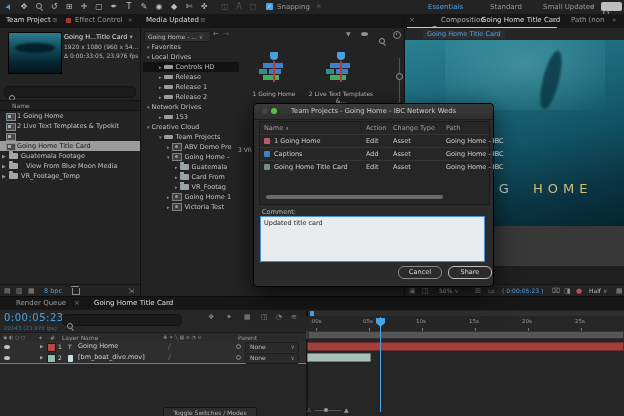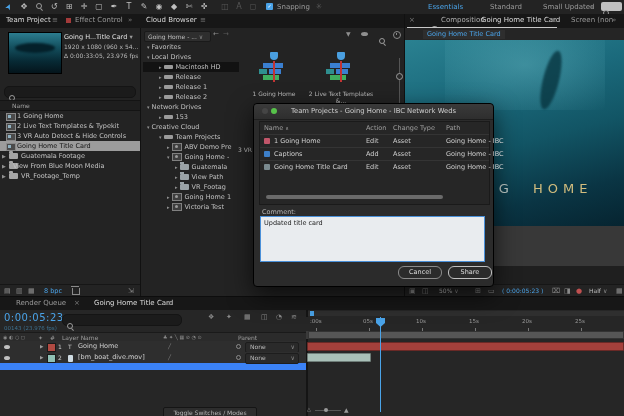--- a/index.html
+++ b/index.html
@@ -95,21 +95,21 @@
   #dlgscroll{position:absolute;left:6px;top:73px;width:177px;height:4px;background:#6a6a6a;border-radius:2px;}
   #commentlbl{left:8px;top:104px;font-size:6.5px;color:#b5b5b5;}
   #commentbox{left:6px;top:112px;width:225px;height:46px;background:#e9ecef;border:1px solid #4a90d9;font-size:6.5px;color:#1c1c1c;padding:2px 3px;box-sizing:border-box;font-family:"DejaVu Sans","Liberation Sans",sans-serif;resize:none;line-height:8px;}
   .dbtn{position:absolute;top:162px;width:42px;height:11px;border-radius:6px;background:#2b2b2b;font-size:6.5px;color:#dcdcdc;text-align:center;line-height:11px;}
   
   #rqtabs{left:0;top:296px;width:624px;height:14px;background:#171717;border-top:1px solid #0d0d0d;}
   #timeline{left:0;top:310px;width:624px;height:106px;background:#262626;}
   #tl-timecode{left:4px;top:2px;font-size:10px;color:#4aa3e8;letter-spacing:.5px;}
   #tl-frames{left:4px;top:15px;font-size:5.5px;color:#3d6f8e;}
   #tl-hdr{left:0;top:22px;width:306px;height:9px;background:#2b2b2b;border-top:1px solid #1a1a1a;border-bottom:1px solid #1a1a1a;font-size:6px;color:#9f9f9f;line-height:9px;}
-  .tl-row{position:absolute;left:0;width:306px;height:11px;background:#2e2e2e;border-bottom:7px solid #3b82f6;font-size:6.5px;line-height:11px;color:#d0d0d0;}
+  .tl-row{position:absolute;left:0;width:306px;height:11px;background:#2e2e2e;border-bottom:1px solid #3b82f6;font-size:6.5px;line-height:11px;color:#d0d0d0;}
   .lswatch{position:absolute;left:47px;top:2px;width:7px;height:7px;border:1px solid #1a1a1a;}
   .nonebox{position:absolute;left:245px;top:1px;width:52px;height:9px;background:#2a2a2a;border:1px solid #1d1d1d;border-radius:2px;font-size:6px;line-height:8px;color:#bdbdbd;}
   .eye{position:absolute;left:4px;top:4px;width:6px;height:4px;background:#c0c0c0;border-radius:50%;}
   .file-ico{position:absolute;left:68px;top:2.5px;width:5px;height:7px;background:#cfdbe2;border-radius:1px;}
   #ruler{left:306px;top:7px;width:318px;height:14px;background:#262626;border-bottom:1px solid #1a1a1a;}
   .tick{position:absolute;top:1px;font-size:5.5px;color:#9a9a9a;}
   .tickmark{position:absolute;bottom:0;width:1px;height:3px;background:#777;}
   #workarea{left:306px;top:21px;width:318px;height:8px;background:#3a3a3a;}
   #workarea .wa{position:absolute;left:2px;top:0;width:316px;height:8px;background:#565656;border:1px solid #333;box-sizing:border-box;}
   .lbar{position:absolute;height:9px;border-radius:1px;}
@@ -154,21 +154,21 @@
     <span class="chev abs" style="left:590px;top:0;line-height:14px;">»</span>
     <span class="abs" style="left:601px;top:2px;width:21px;height:9px;background:#bfbfbf;border-radius:2px;"><span class="mag" style="margin:1px 0 0 2px;"></span></span>
   </div>
 
   <div class="abs tabbar" style="left:0;top:14px;width:404px;height:14px;">
     <span class="tablabel active abs txt" style="left:6px">Team Project</span>
     <span class="hamb abs" style="left:52px;top:0;line-height:13px;">≡</span>
     <span class="abs" style="left:66px;top:4px;width:5px;height:5px;background:#a33a3a;"></span>
     <span class="tablabel abs txt" style="left:75px">Effect Control</span>
     <span class="chev abs" style="left:128px;top:0;line-height:13px;">»</span>
-    <span class="tablabel active abs txt" style="left:146px">Cloud Browser</span>
+    <span class="tablabel active abs txt" style="left:146px">Media Updated</span>
     <span class="hamb abs" style="left:200px;top:0;line-height:13px;">≡</span>
   </div>
 
   <div class="abs" id="projpanel">
     <div class="abs" id="projthumb"></div>
     <div class="abs txt" style="left:64px;top:5px;font-size:6.5px;color:#e0e0e0;"><span>Going H...Title Card</span> <span style="color:#9a9a9a">▾</span></div>
     <div class="abs txt pinfo" style="left:64px;top:15px;">1920 x 1080 (960 x 54...</div>
     <div class="abs txt pinfo" style="left:64px;top:24px;">∆ 0:00:33:05, 23.976 fps</div>
     <div class="abs searchbox" style="left:4px;top:58px;width:130px;height:10px;"><span class="mag" style="margin:2px 0 0 4px;"></span></div>
     <div class="abs" id="namehdr"><span style="margin-left:12px;">Name</span></div>
@@ -176,35 +176,34 @@
         <div class="pitem" style="top:83px">
           <span class="comp-ico" style="left:6px"></span>
           <span class="abs txt" style="left:17px">1 Going Home</span>
         </div>
         <div class="pitem" style="top:93px">
           <span class="comp-ico" style="left:6px"></span>
           <span class="abs txt" style="left:17px">2 Live Text Templates &amp; Typekit</span>
         </div>
         <div class="pitem" style="top:103px">
           <span class="comp-ico" style="left:6px"></span>
-          <span class="abs txt" style="left:17px">3 VR Auto Detect &amp; Hide Controls</span>
         </div>
         <div class="pitem selected" style="top:113px">
           <span class="comp-ico" style="left:6px"></span>
           <span class="abs txt" style="left:17px">Going Home Title Card</span>
         </div>
         <div class="pitem" style="top:123px">
           <span class="arrow" style="left:2px">▶</span>
           <span class="folder-ico" style="left:9px"></span>
           <span class="abs txt" style="left:21px">Guatemala Footage</span>
         </div>
         <div class="pitem" style="top:133px">
           <span class="arrow" style="left:2px">▶</span>
           <span class="folder-ico" style="left:9px"></span>
-          <span class="abs txt" style="left:13px">View From Blue Moon Media</span>
+          <span class="abs txt" style="left:26px">View From Blue Moon Media</span>
         </div>
         <div class="pitem" style="top:143px">
           <span class="arrow" style="left:2px">▶</span>
           <span class="folder-ico" style="left:9px"></span>
           <span class="abs txt" style="left:21px">VR_Footage_Temp</span>
         </div>
       </div>
     <div class="abs" id="projfooter">
       <span class="fico" style="left:4px">▤</span>
       <span class="fico" style="left:16px">▥</span>
@@ -218,32 +217,32 @@
   <div class="abs" id="mediapanel">
     <div class="abs mb-drop txt" style="left:3px;top:3px;width:62px;height:9px;padding-left:3px;"><span>Going Home - ...</span> <span style="color:#8a8a8a">∨</span></div>
     <span class="abs" style="left:72px;top:2px;font-size:7px;color:#8f8f8f;">←</span>
     <span class="abs" style="left:82px;top:2px;font-size:7px;color:#5a5a5a;">→</span>
     <span class="abs" style="left:205px;top:2px;font-size:6px;color:#8f8f8f;">▼</span>
     <span class="abs" style="left:220px;top:4px;width:7px;height:4px;background:#8f8f8f;border-radius:50%;"></span>
     <span class="abs" style="left:238px;top:3px;"><span class="mag"></span></span>
     <div id="tree-holder">
         <div class="treeitem" style="left:2px;top:14px;width:96px;padding-left:4px;box-sizing:border-box;"><span class="caret">▾</span><span>Favorites</span></div>
         <div class="treeitem" style="left:2px;top:24px;width:96px;padding-left:4px;box-sizing:border-box;"><span class="caret">▾</span><span>Local Drives</span></div>
-        <div class="treeitem tsel" style="left:2px;top:34px;width:96px;padding-left:16px;box-sizing:border-box;"><span class="caret">▸</span><span class="drive-ico"></span><span>Macintosh HD</span></div>
+        <div class="treeitem tsel" style="left:2px;top:34px;width:96px;padding-left:16px;box-sizing:border-box;"><span class="caret">▸</span><span class="drive-ico"></span><span>Controls HD</span></div>
         <div class="treeitem" style="left:2px;top:44px;width:96px;padding-left:16px;box-sizing:border-box;"><span class="caret">▸</span><span class="drive-ico"></span><span>Release</span></div>
         <div class="treeitem" style="left:2px;top:54px;width:96px;padding-left:16px;box-sizing:border-box;"><span class="caret">▸</span><span class="drive-ico"></span><span>Release 1</span></div>
         <div class="treeitem" style="left:2px;top:64px;width:96px;padding-left:16px;box-sizing:border-box;"><span class="caret">▸</span><span class="drive-ico"></span><span>Release 2</span></div>
         <div class="treeitem" style="left:2px;top:74px;width:96px;padding-left:4px;box-sizing:border-box;"><span class="caret">▾</span><span>Network Drives</span></div>
         <div class="treeitem" style="left:2px;top:84px;width:96px;padding-left:16px;box-sizing:border-box;"><span class="caret">▸</span><span class="drive-ico"></span><span>153</span></div>
         <div class="treeitem" style="left:2px;top:94px;width:96px;padding-left:4px;box-sizing:border-box;"><span class="caret">▾</span><span>Creative Cloud</span></div>
         <div class="treeitem" style="left:2px;top:104px;width:96px;padding-left:16px;box-sizing:border-box;"><span class="caret">▾</span><span class="drive-ico"></span><span>Team Projects</span></div>
         <div class="treeitem" style="left:2px;top:114px;width:96px;padding-left:24px;box-sizing:border-box;"><span class="caret">▸</span><span class="tproj"></span><span>ABV Demo Pre</span></div>
         <div class="treeitem" style="left:2px;top:124px;width:96px;padding-left:24px;box-sizing:border-box;"><span class="caret">▾</span><span class="tproj"></span><span>Going Home -</span></div>
         <div class="treeitem" style="left:2px;top:134px;width:96px;padding-left:32px;box-sizing:border-box;"><span class="caret">▸</span><span class="tfold"></span><span>Guatemala</span></div>
-        <div class="treeitem" style="left:2px;top:144px;width:96px;padding-left:32px;box-sizing:border-box;"><span class="caret">▸</span><span class="tfold"></span><span>View Path</span></div>
+        <div class="treeitem" style="left:2px;top:144px;width:96px;padding-left:32px;box-sizing:border-box;"><span class="caret">▸</span><span class="tfold"></span><span>Card From</span></div>
         <div class="treeitem" style="left:2px;top:154px;width:96px;padding-left:32px;box-sizing:border-box;"><span class="caret">▸</span><span class="tfold"></span><span>VR_Footag</span></div>
         <div class="treeitem" style="left:2px;top:164px;width:96px;padding-left:24px;box-sizing:border-box;"><span class="caret">▸</span><span class="tproj"></span><span>Going Home 1</span></div>
         <div class="treeitem" style="left:2px;top:174px;width:96px;padding-left:24px;box-sizing:border-box;"><span class="caret">▸</span><span class="tproj"></span><span>Victoria Test</span></div>
       </div>
 
     <div class="tpbig" style="left:118px;top:24px;">
         <span class="shield"></span>
         <span class="b1"></span>
         <span class="b2a"></span>
         <span class="b2b"></span>
@@ -267,21 +266,21 @@
   </div>
 
   <div class="abs" id="comppanel">
     <div class="abs tabbar" style="left:0;top:0;width:220px;height:14px;">
       <span class="chev abs" style="left:4px;line-height:13px;">×</span>
       <span class="abs" style="left:12px;top:4px;"><span class="swatch"></span></span>
       <span class="abs" style="left:24px;top:4px;"><span class="lock-ico"></span></span>
       <span class="tablabel abs txt" style="left:36px;color:#b0b0b0;">Composition</span>
       <span class="tablabel active abs txt" style="left:76px">Going Home Title Card</span>
       <span class="hamb abs" style="left:146px;line-height:13px;">≡</span>
-      <span class="tablabel abs txt" style="left:166px">Screen (non</span>
+      <span class="tablabel abs txt" style="left:166px">Path (non</span>
       <span class="chev abs" style="left:207px;line-height:13px;">»</span>
       <div class="underline" style="left:2px;top:13px;width:150px;"></div>
     </div>
     <div class="abs" id="compcrumb">
       <span class="abs txt" style="left:18px;top:2px;font-size:6.5px;color:#4aa3e8;background:#2e2e2e;padding:0 4px;line-height:9px;">Going Home Title Card</span>
     </div>
     <div class="abs" id="viewer">
       <div id="viewerglow"></div>
       <div id="swimmer"></div>
       <span class="vtitle" style="left:40px;top:141px;color:#c2cdc9;">GOING</span>

